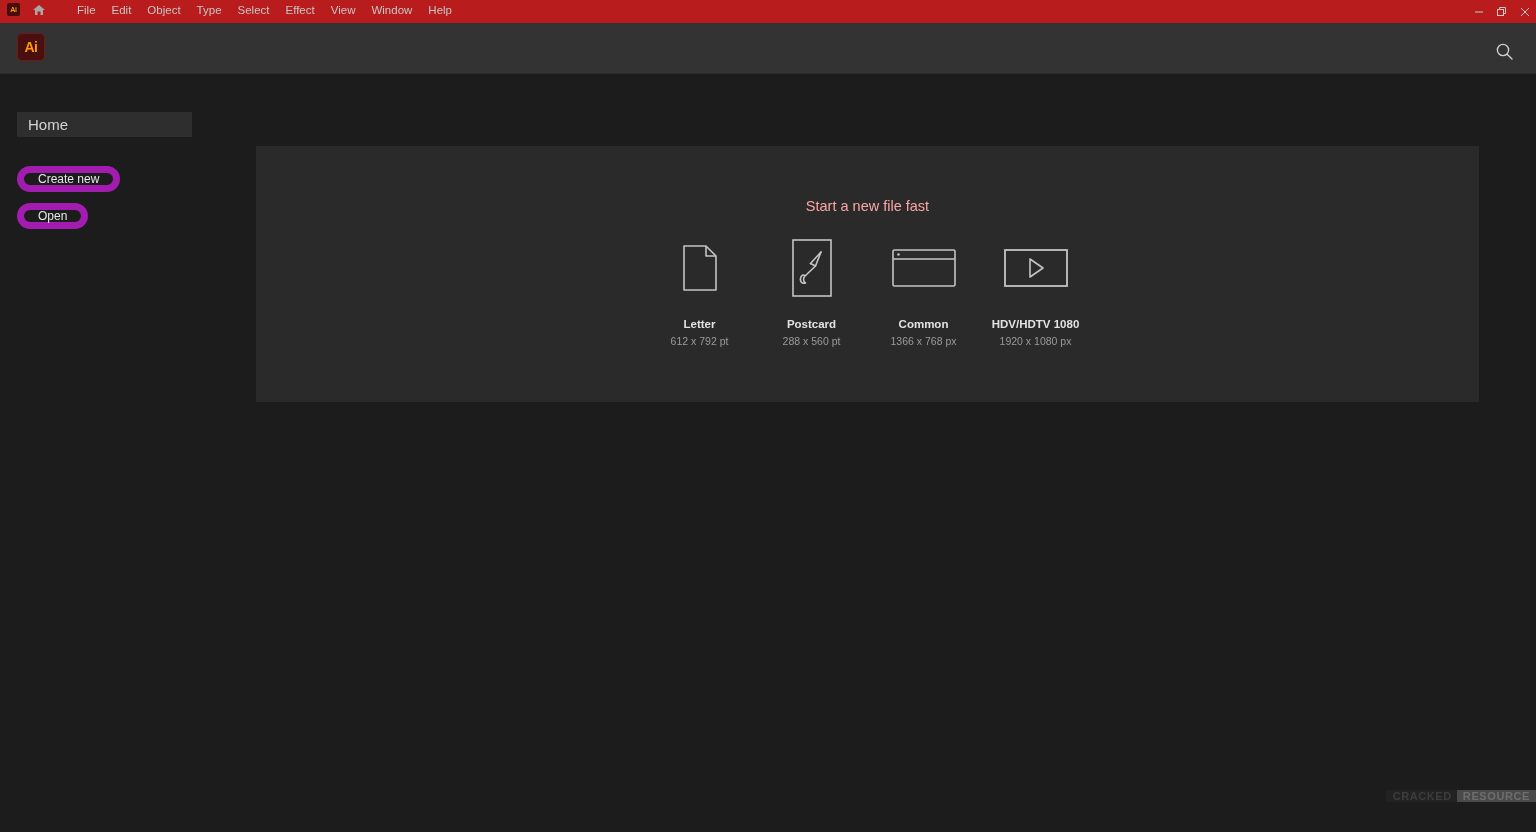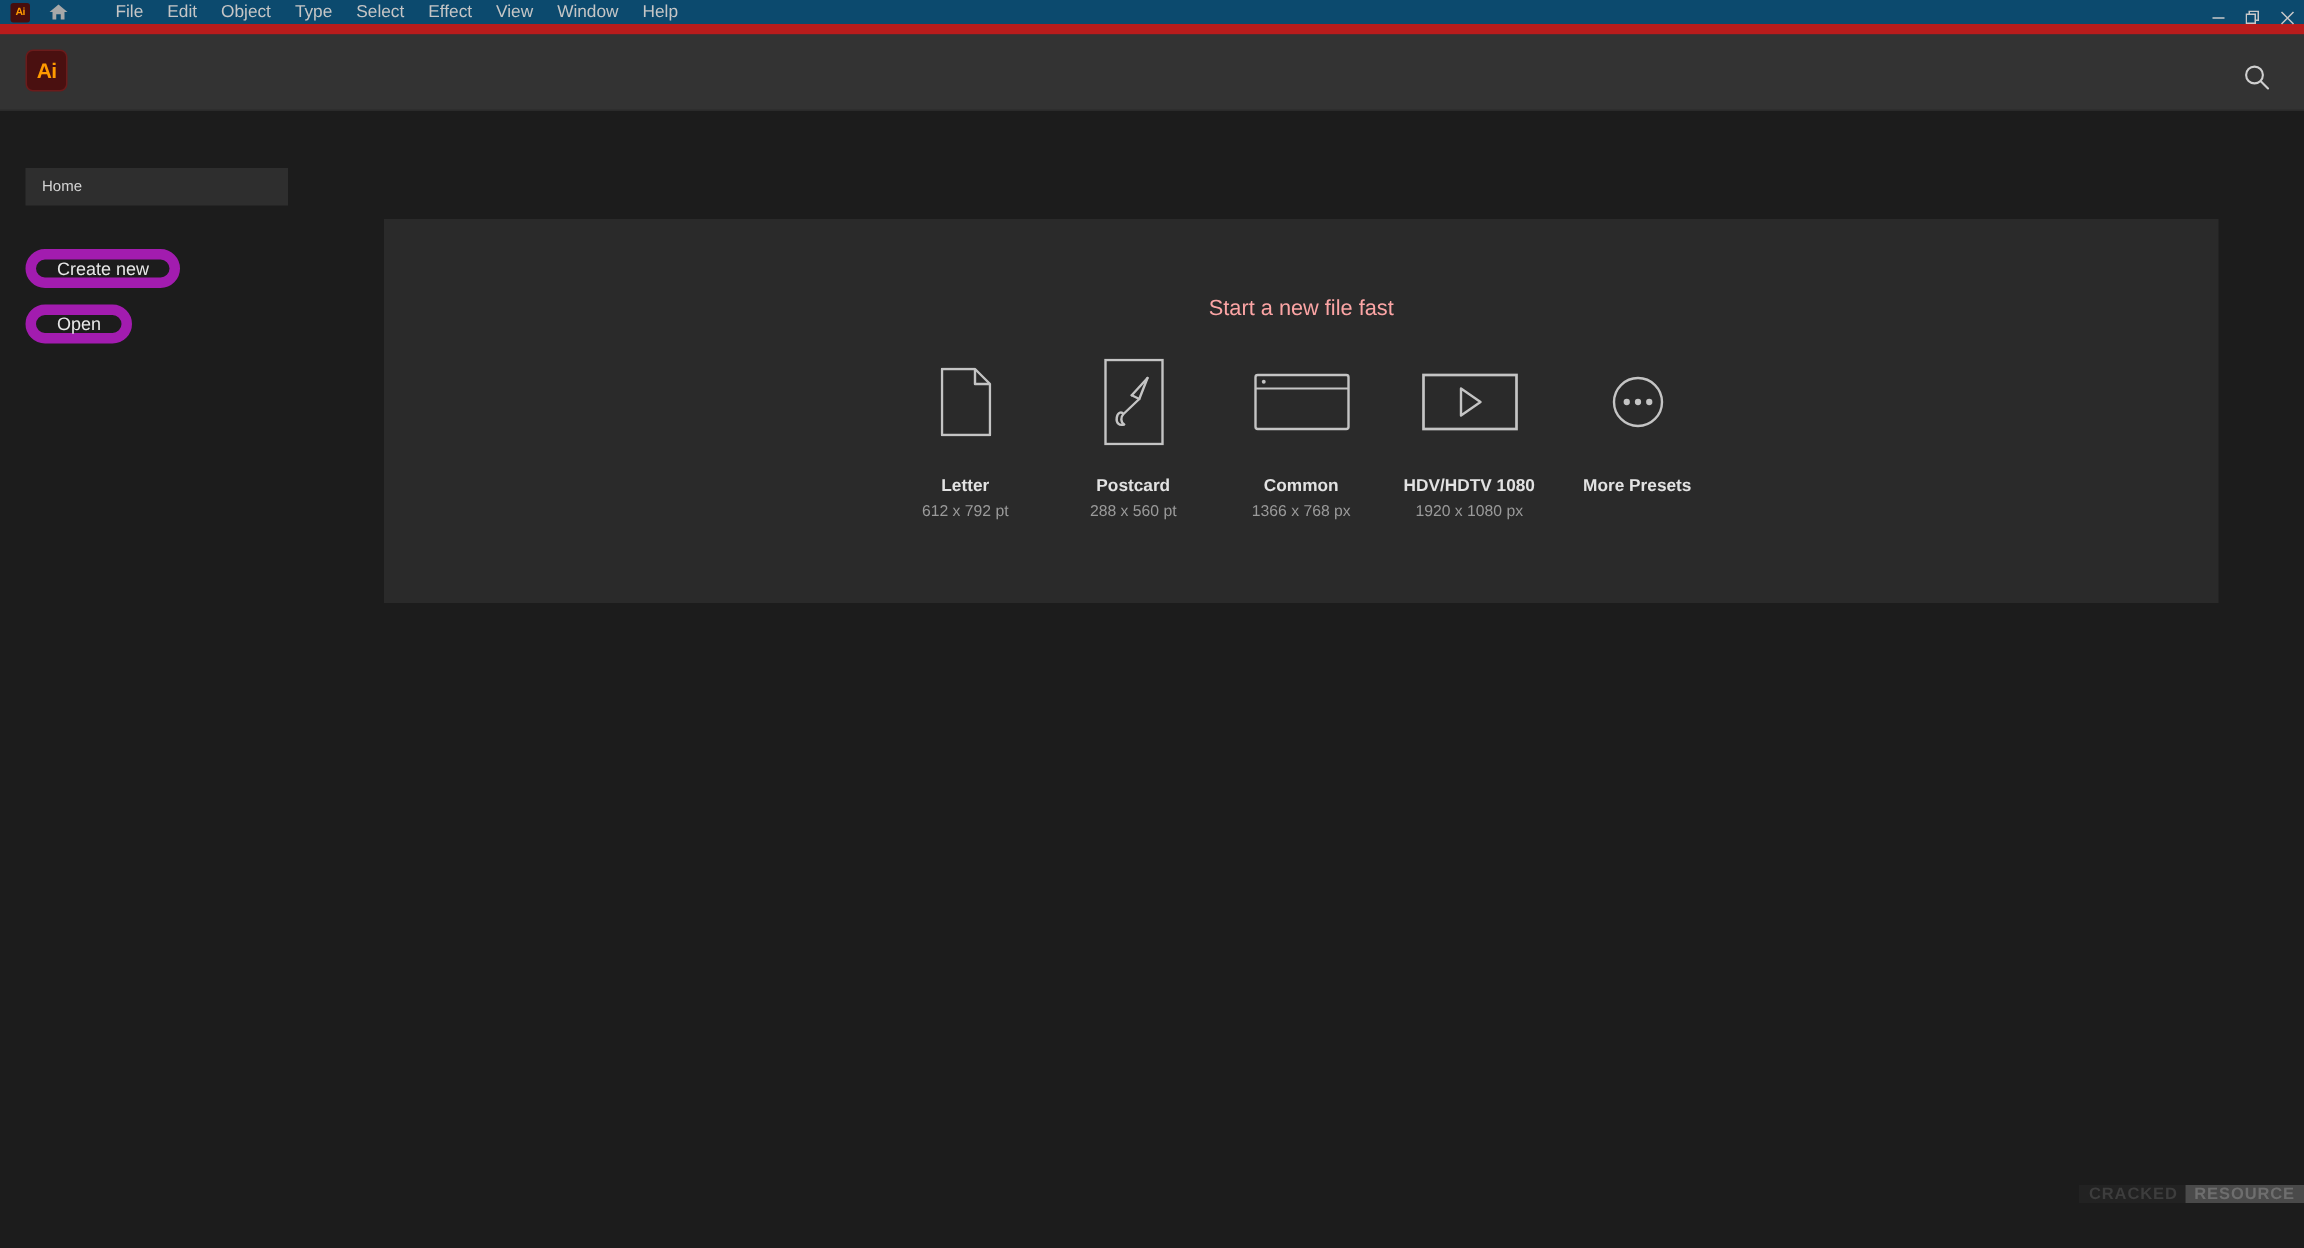--- a/index.html
+++ b/index.html
@@ -8,23 +8,23 @@
     background: #1c1c1c;
     font-family: "Liberation Sans", sans-serif;
     overflow: hidden;
     -webkit-font-smoothing: antialiased;
   }
 
   
   .menubar {
     position: absolute; top: 0; left: 0;
     width: 1536px; height: 23px;
-    background: #0c4a6e;
+    background: #b91c1c;
     display: flex; align-items: center;
-    border-bottom: 7px solid #b91c1c;
+    border-bottom: 4px solid #b91c1c;
   }
   .ai-badge-small {
     width: 13px; height: 13px; margin-left: 7px;
     background: #470d0d; border-radius: 2px;
     display: flex; align-items: center; justify-content: center;
     font-size: 7px; font-weight: bold; color: #ff9a00;
     letter-spacing: -0.3px;
   }
   .home-glyph { margin-left: 11px; width: 16px; height: 14px;
     display:flex; align-items:center; justify-content:center; }
@@ -61,21 +61,21 @@
   }
 
   
   .sidebar { position: absolute; left: 0; top: 74px; width: 256px; height: 758px; }
   .nav-item {
     position: absolute; left: 17px; top: 38px;
     width: 175px; height: 25px;
     background: #2e2e2e;
     display: flex; align-items: center;
     padding-left: 11px;
-    font-size: 10px; color: #d4d4d4;
+    font-size: 15px; color: #d4d4d4;
     cursor: pointer;
   }
   .pill-btn {
     position: absolute; left: 17px;
     height: 26px;
     border: 7px solid #a21caf; border-radius: 13px;
     display: inline-flex; align-items: center; justify-content: center;
     padding: 0 14px;
     font-size: 12px; color: #e8e8e8;
     background: transparent; cursor: pointer;
@@ -239,32 +239,20 @@
       <div class="preset-icon">
         <svg width="64" height="42" viewBox="0 0 64 42" aria-hidden="true">
           <rect x="1" y="3" width="62" height="36" fill="none" stroke="#c4c4c4" stroke-width="1.8"></rect>
           <path d="M26 12 L39 21 L26 30 Z" fill="none" stroke="#c4c4c4" stroke-width="1.6" stroke-linejoin="round"></path>
         </svg>
       </div>
       <div class="preset-name">HDV/HDTV 1080</div>
       <div class="preset-size">1920 x 1080 px</div>
     </div>
 
-    <div class="preset">
-      <div class="preset-icon">
-        <svg width="36" height="36" viewBox="0 0 36 36" aria-hidden="true">
-          <circle cx="18" cy="18" r="16" fill="none" stroke="#c4c4c4" stroke-width="1.6"></circle>
-          <circle cx="10.5" cy="18" r="2.1" fill="#c4c4c4"></circle>
-          <circle cx="18" cy="18" r="2.1" fill="#c4c4c4"></circle>
-          <circle cx="25.5" cy="18" r="2.1" fill="#c4c4c4"></circle>
-        </svg>
-      </div>
-      <div class="preset-name">More Presets</div>
-      <div class="preset-size"></div>
-    </div>
 
   </div>
 </div>
 
 <div class="watermark">
   <div class="wm-a">CRACKED</div>
   <div class="wm-b">RESOURCE</div>
 </div>
 
 </body></html>

